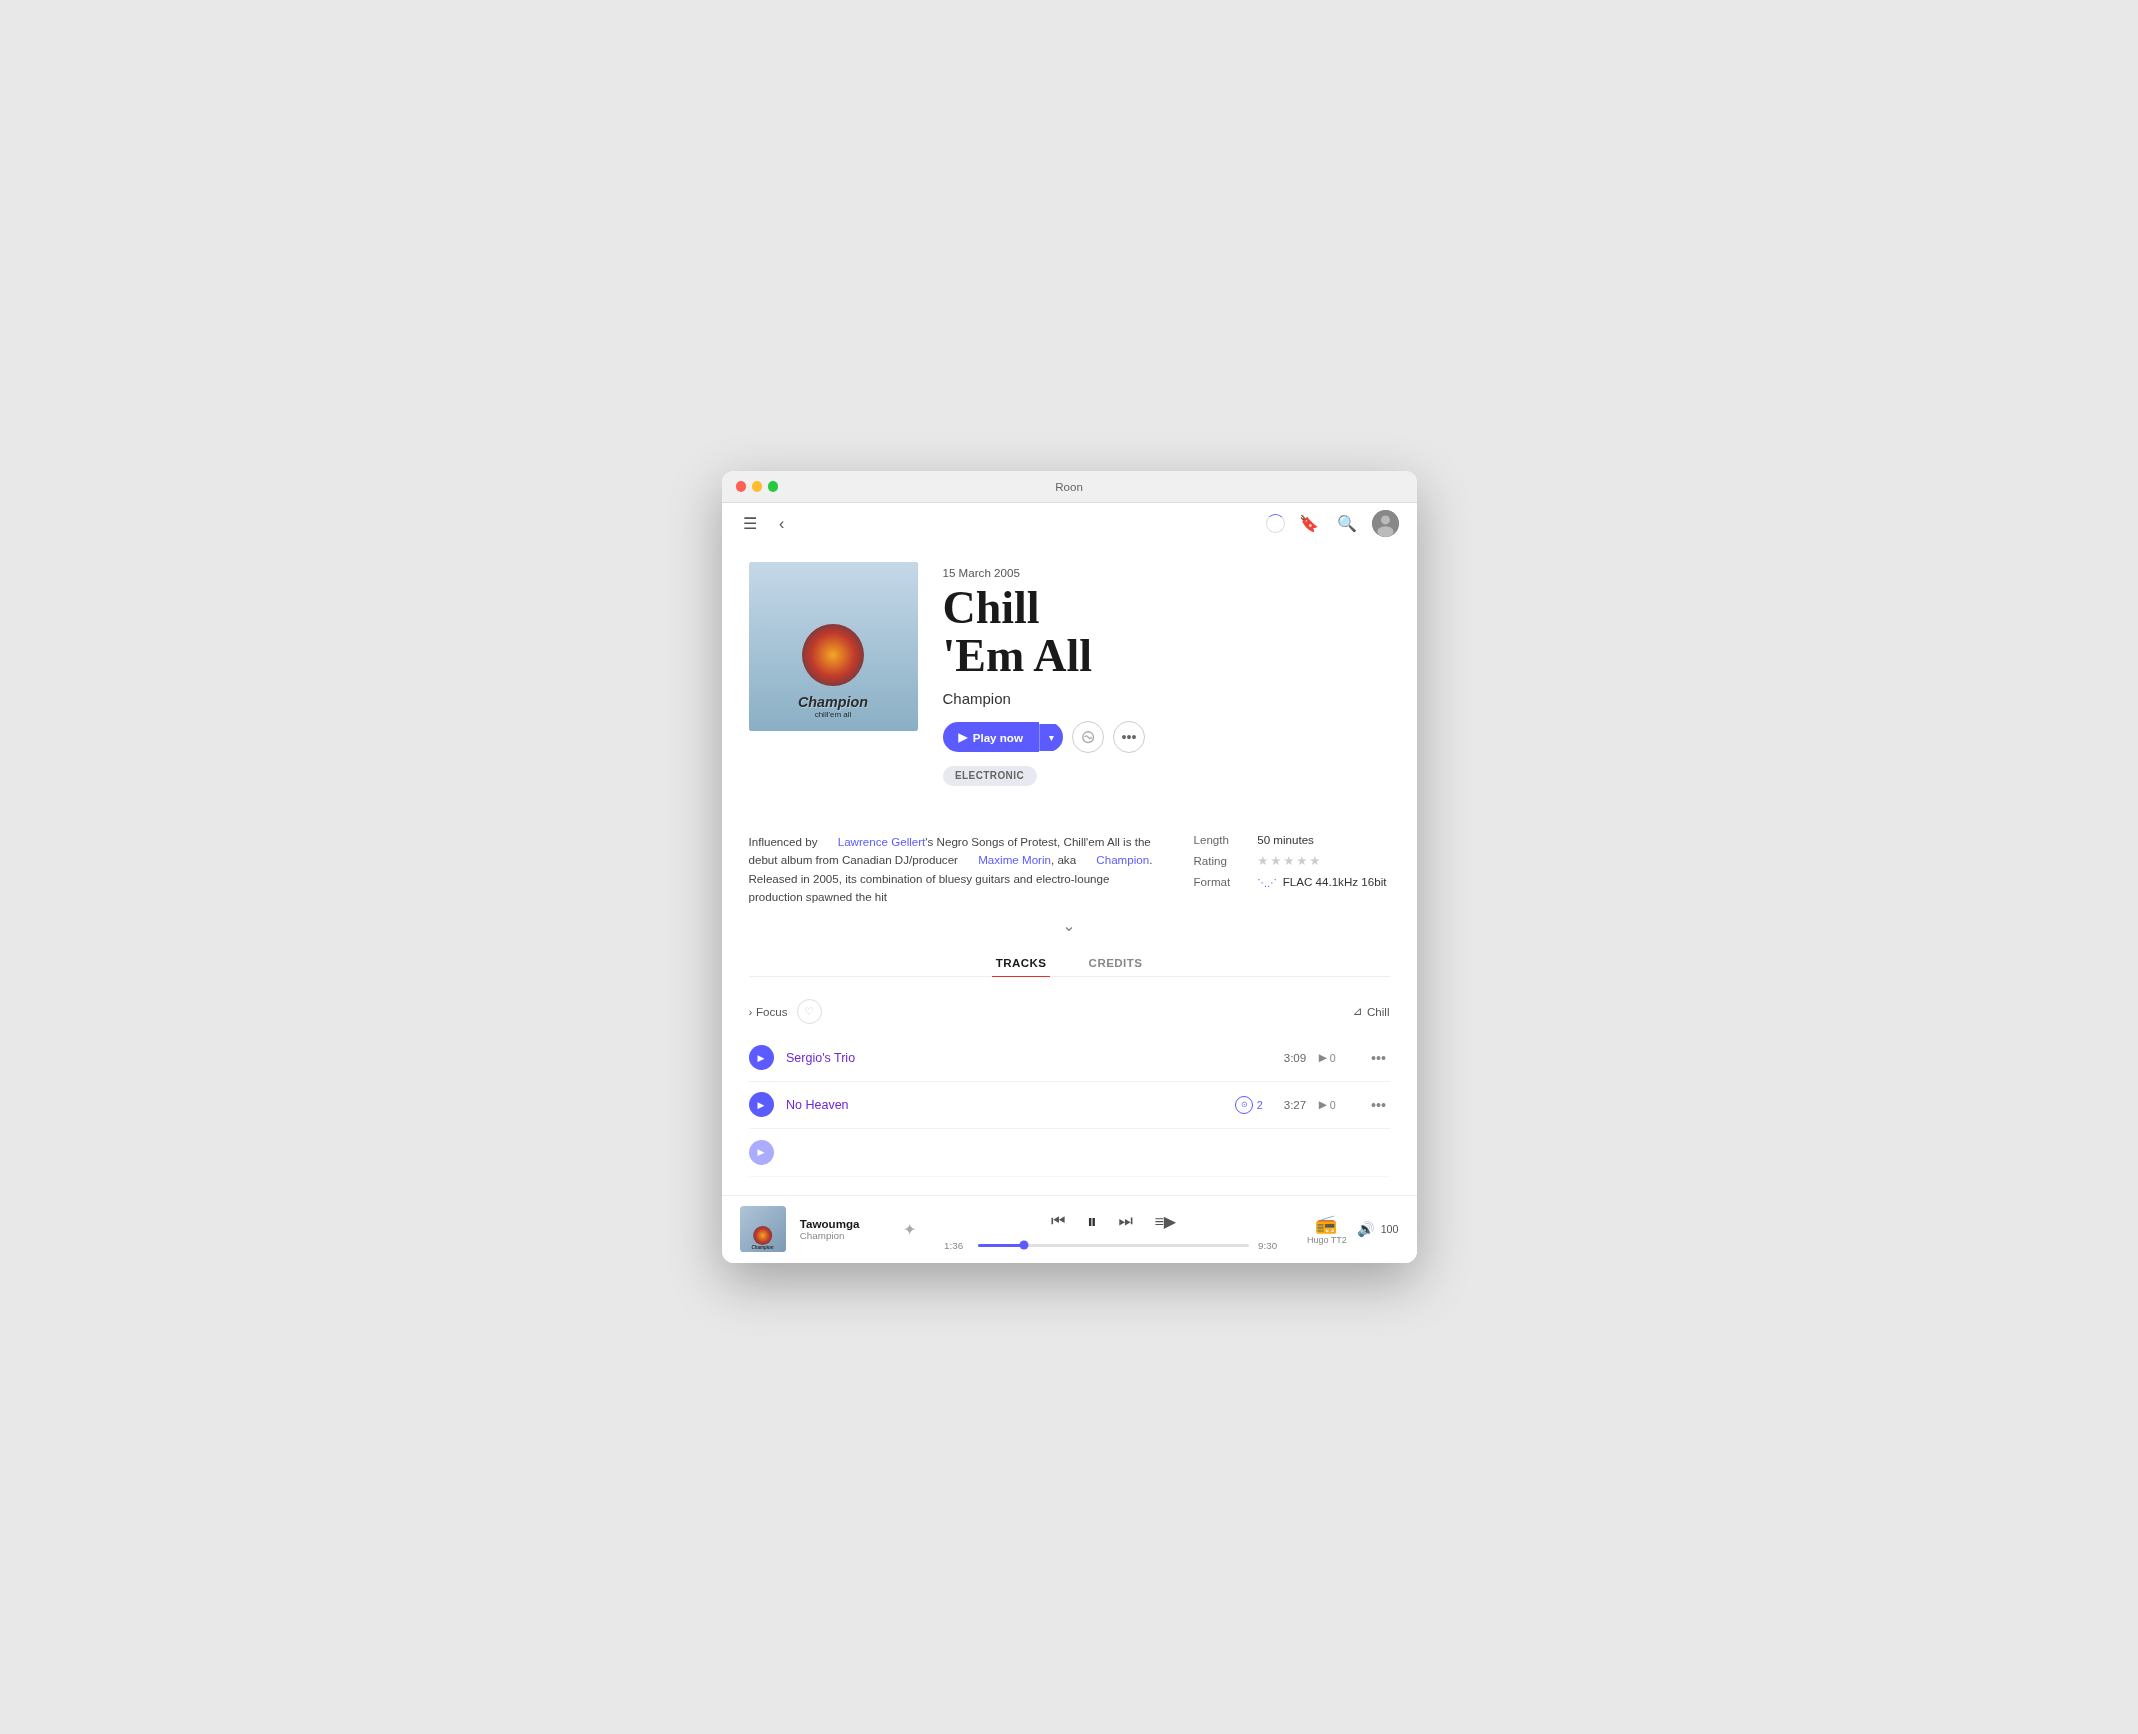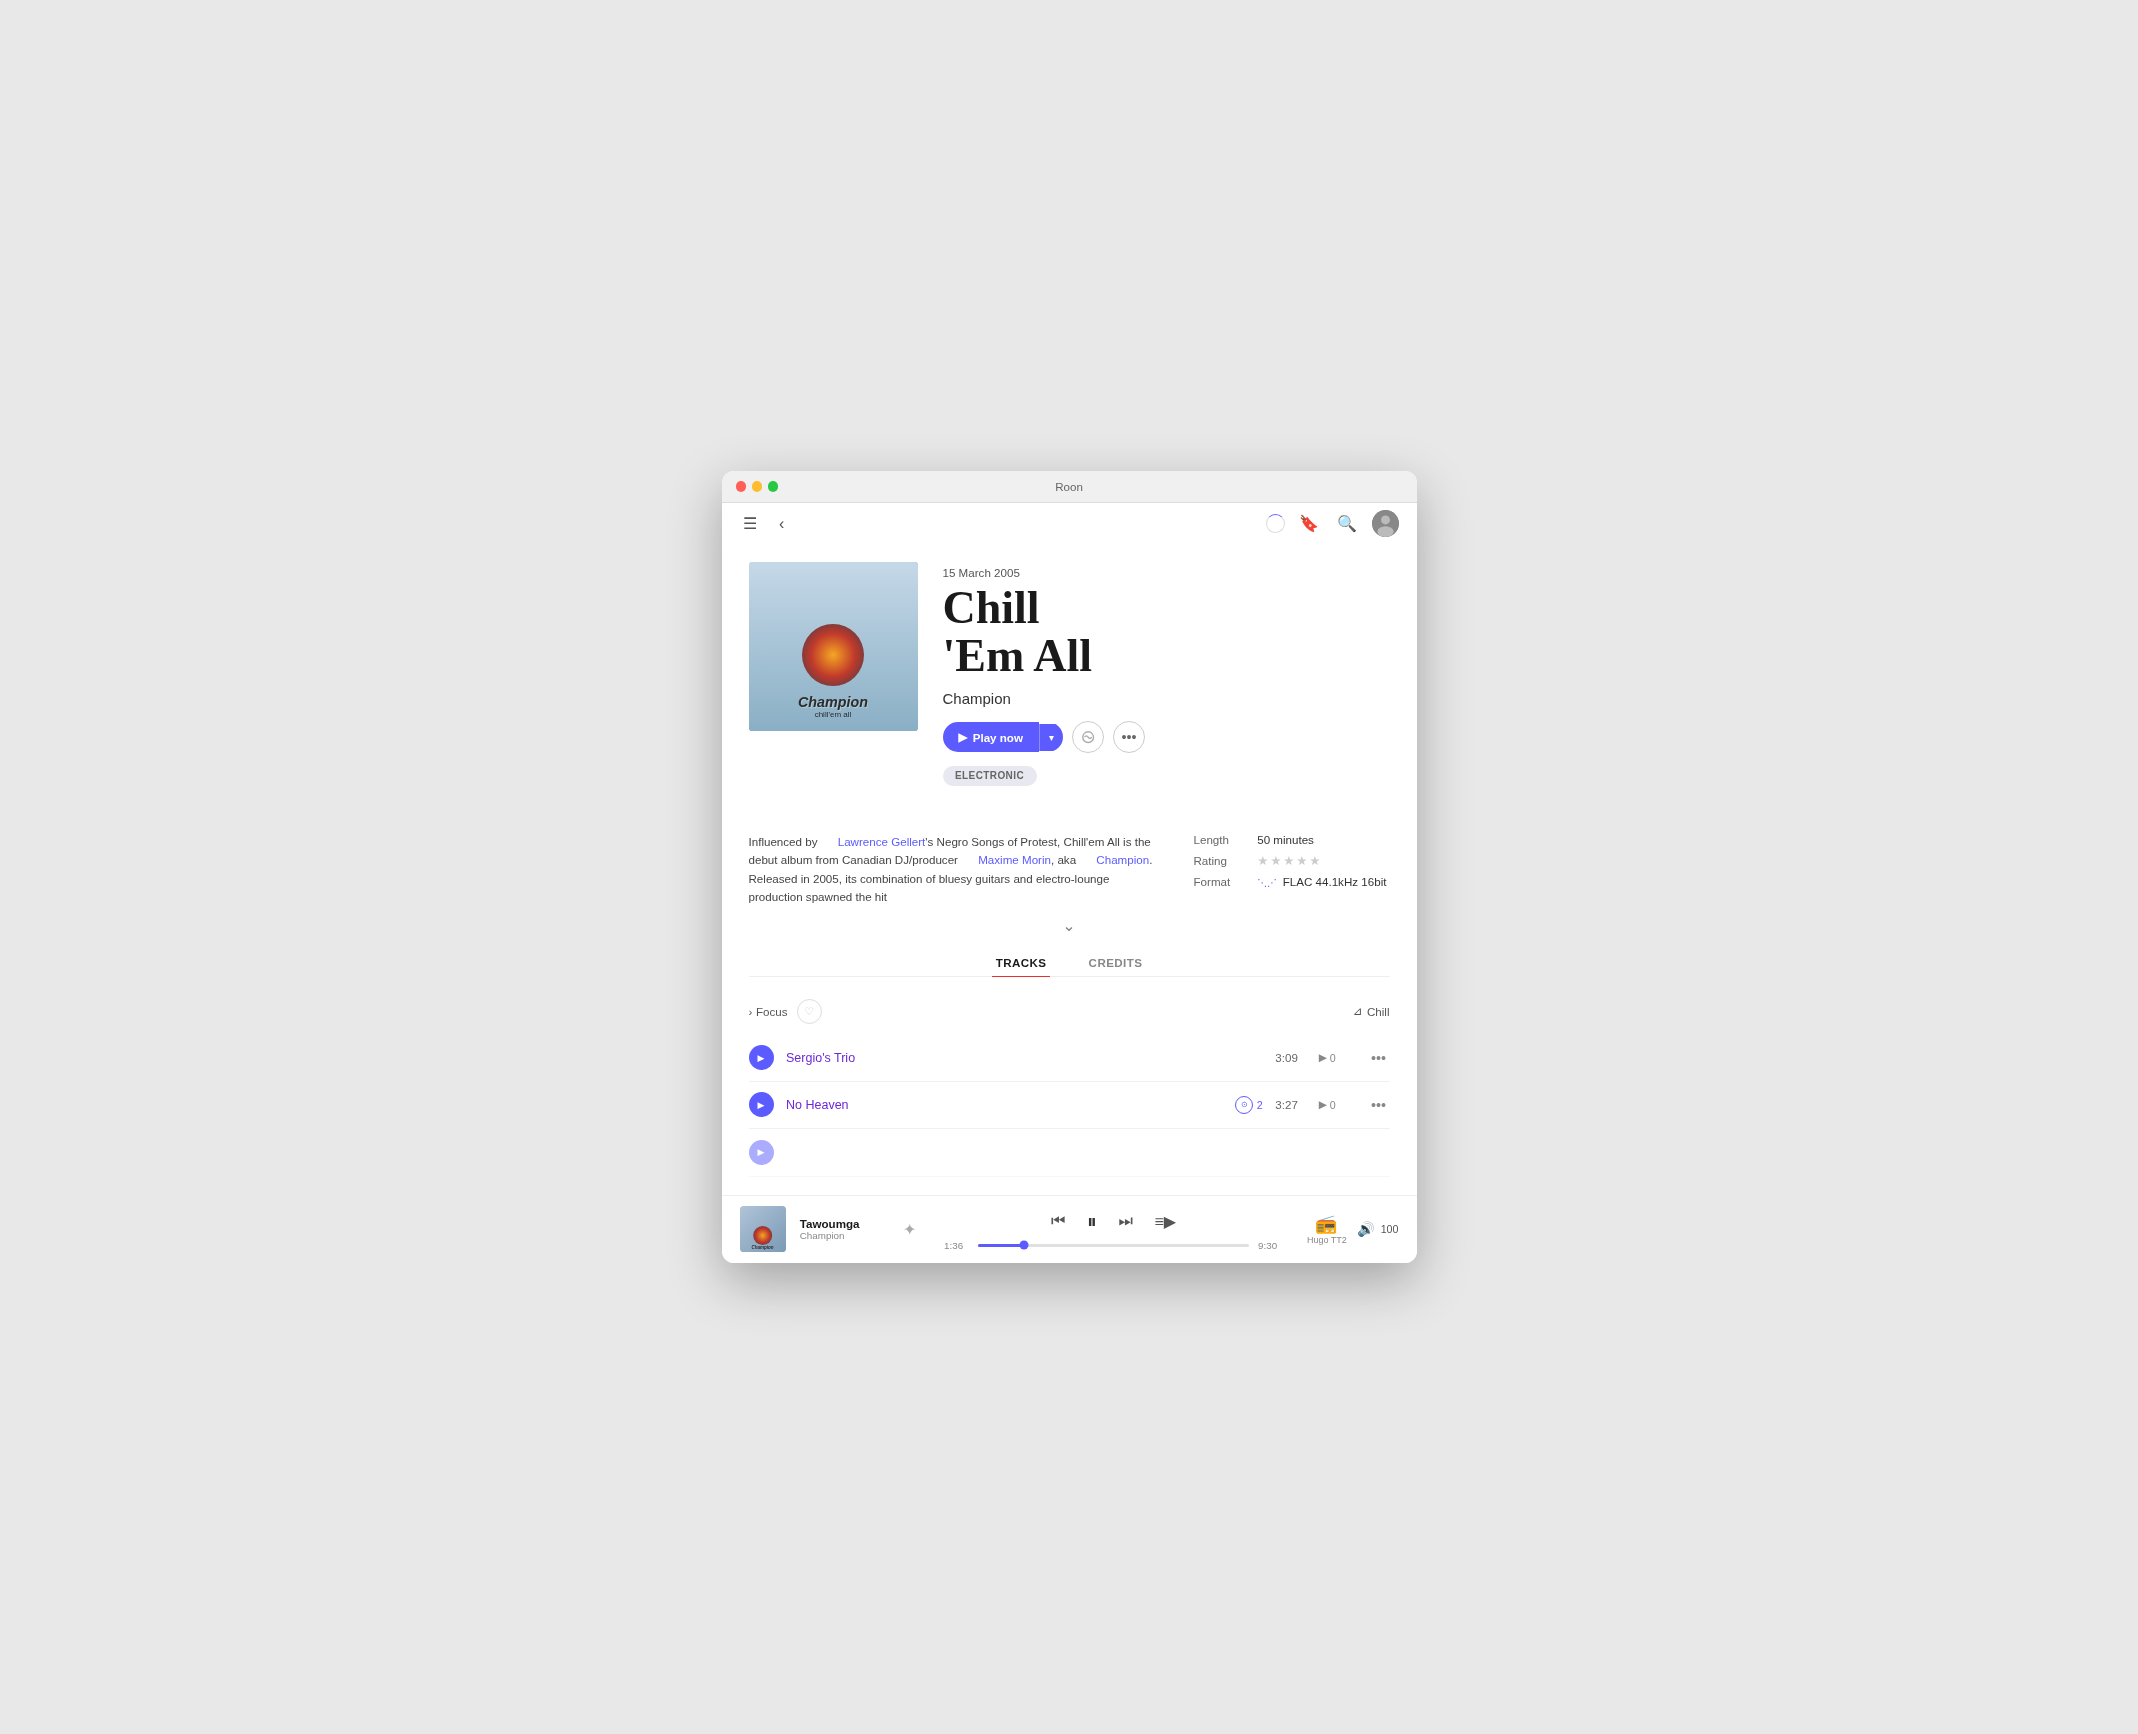--- a/index.html
+++ b/index.html
@@ -402,20 +402,21 @@
       display: flex;
       align-items: center;
       justify-content: center;
       font-size: 8px;
       color: #5b5bff;
     }
     .track-duration {
       font-size: 11.6px;
       color: #666;
       min-width: 31px;
+      text-align: right;
     }
     .track-plays {
       font-size: 10.7px;
       color: #888;
       min-width: 36px;
       text-align: right;
       display: flex;
       align-items: center;
       gap: 2.7px;
     }

